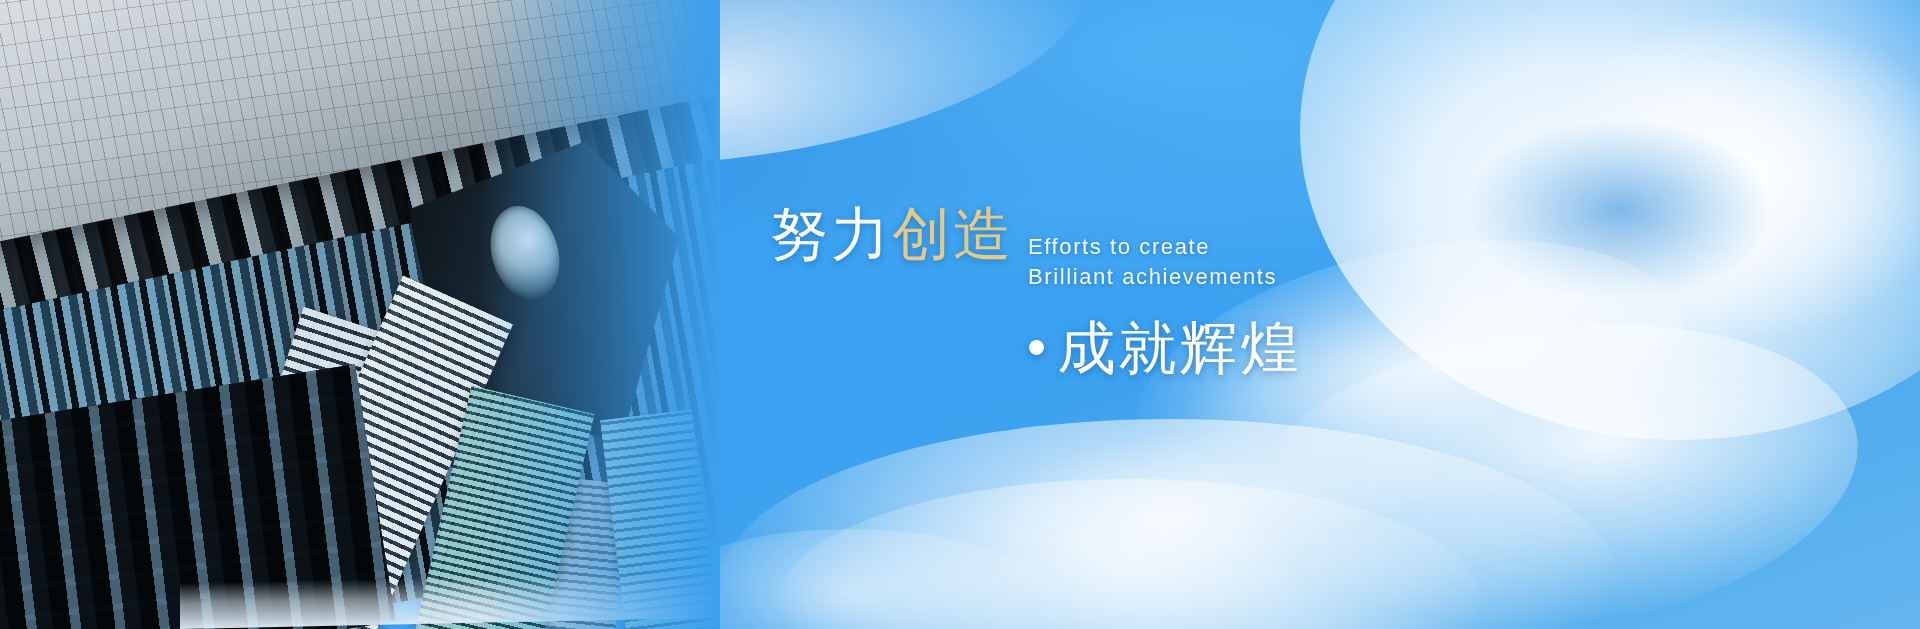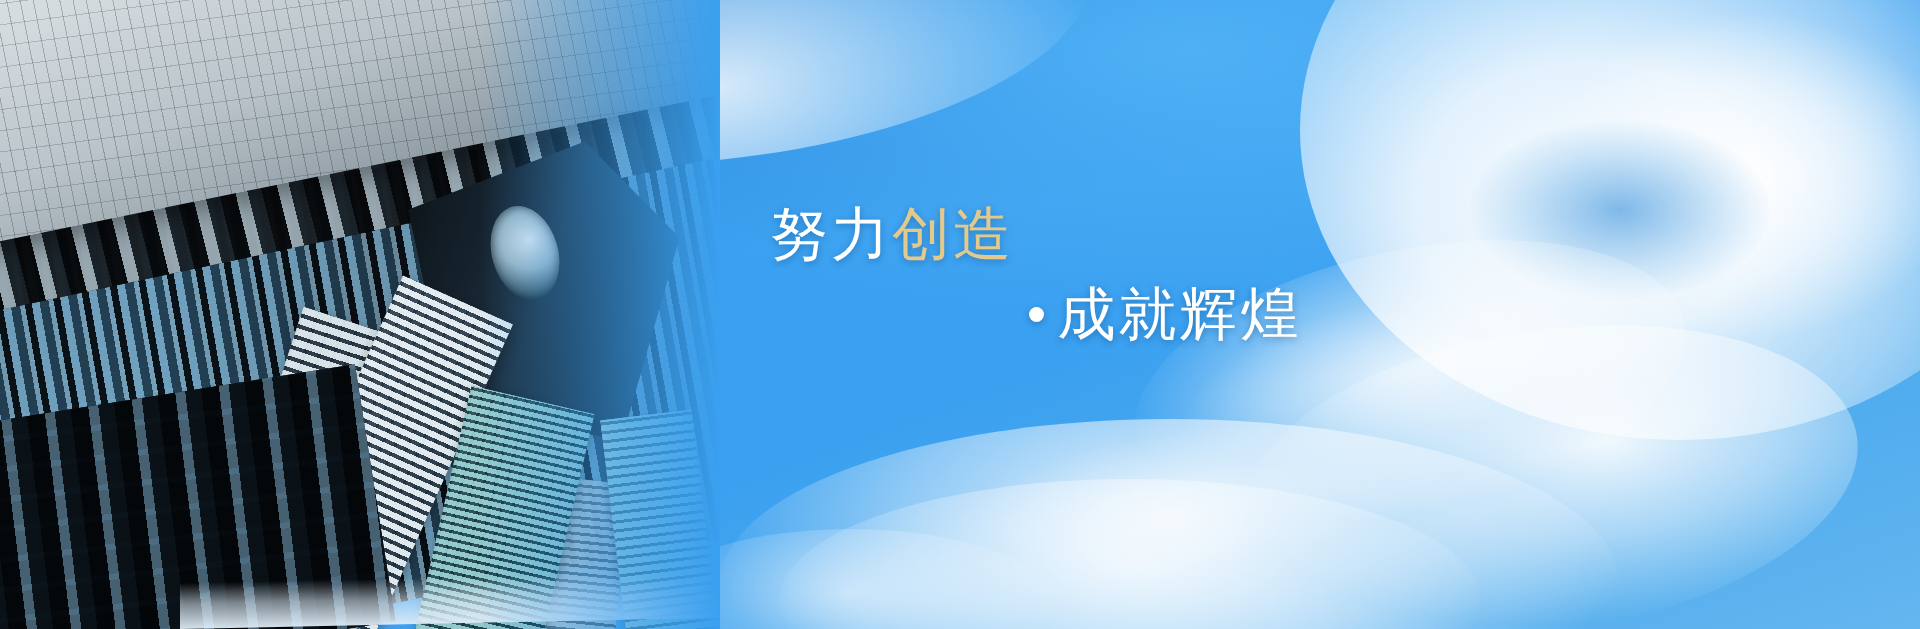--- a/index.html
+++ b/index.html
@@ -281,20 +281,24 @@
     <div class="haze"></div>
     <div class="photo-fade"></div>
   </div>
 
   <div class="copy">
 
     <div class="line1">
       <div class="cn-big">
         <span>努力</span><span class="cn-gold">创造</span>
       </div>
+      <div class="en">
+        <span>Efforts to create</span>
+        <span>Brilliant achievements</span>
+      </div>
     </div>
 
     <div class="line2">
       <span class="dot"></span>
       <span class="cn-big">成就辉煌</span>
     </div>
 
   </div>
 
 </div>

